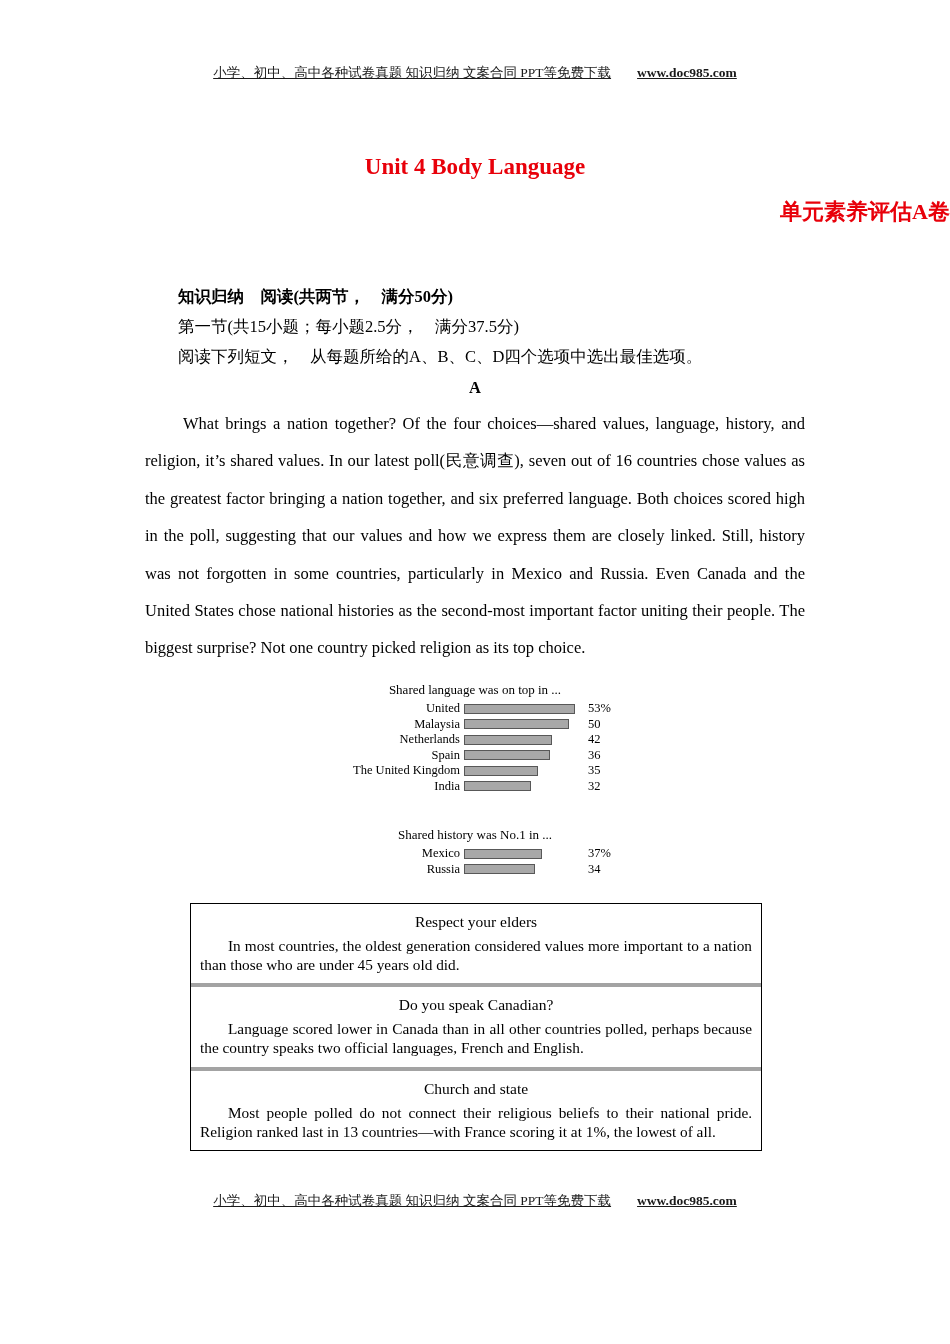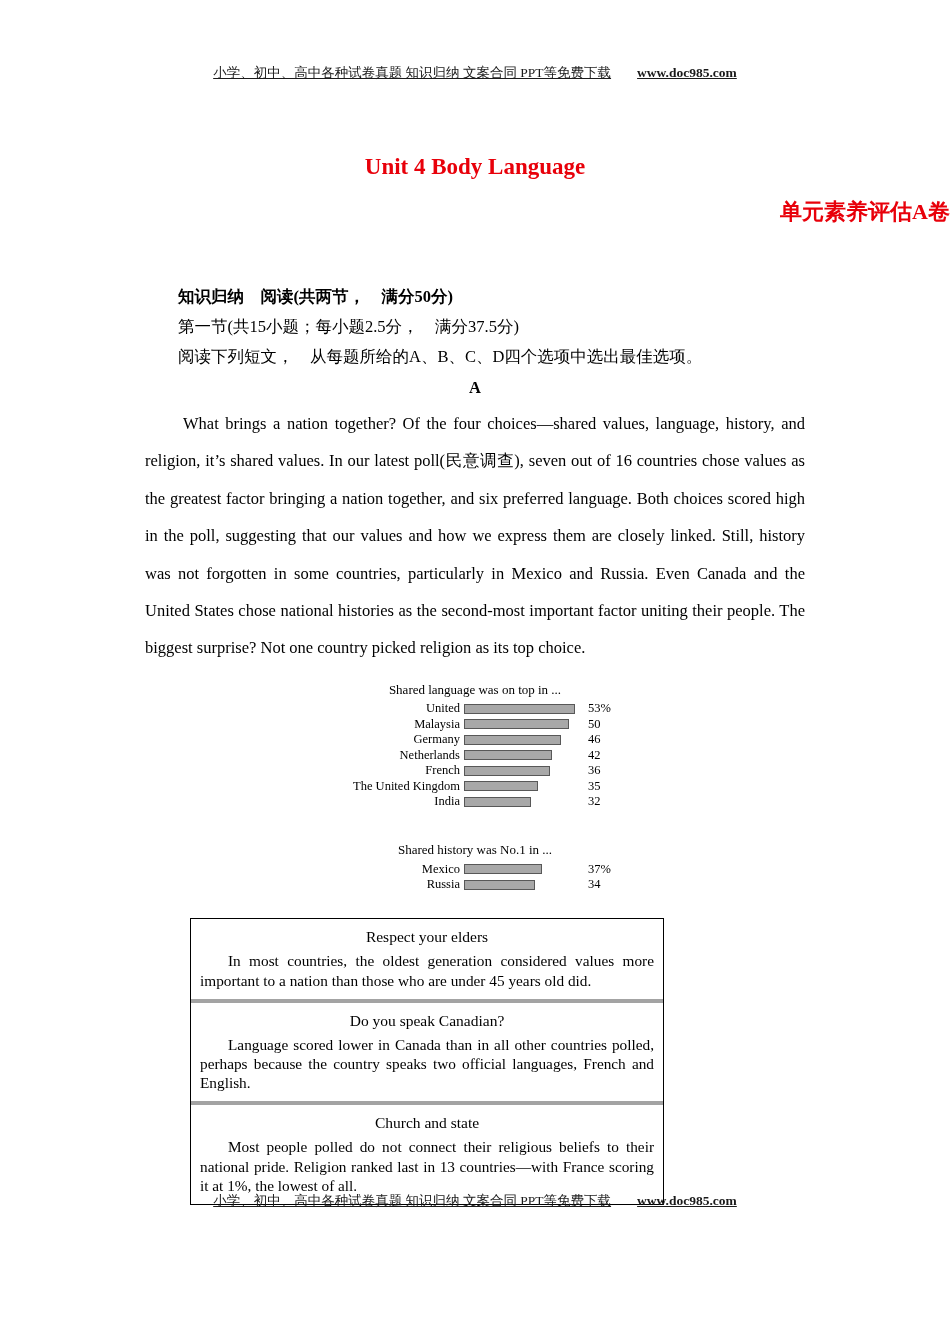--- a/index.html
+++ b/index.html
@@ -62,21 +62,21 @@
   .chart-bar {
     display: block;
     height: 10px;
     background: var(--bar-fill, #a8a8a8);
     border: 1px solid #585858;
     box-sizing: border-box;
   }
   .chart-value { width: 50px; padding-left: 6px; }
   .info-table {
     margin: 26px 0 0 45px;
-    width: 474px;
+    width: 572px;
     border: 1px solid #000;
     box-sizing: border-box;
   }
   .info-section { border-top: 4px solid #a3a3a3; padding: 5px 9px 9px 9px; }
   .info-section:first-child { border-top: none; }
   .info-heading { text-align: center; font-size: 15.5px; line-height: 25px; }
   .info-body {
     text-align: justify;
     text-indent: 28px;
     font-size: 15.3px;
@@ -114,35 +114,28 @@
         <span class="chart-value">53%</span>
       </div>
       <div class="chart-row">
         <span class="chart-label">Malaysia</span>
         <span class="chart-bar-cell">
             <span class="chart-bar" style="width: 105px;"></span>
           </span>
         <span class="chart-value">50</span>
       </div>
       <div class="chart-row">
-        <span class="chart-label">Germany</span>
-        <span class="chart-bar-cell">
-            <span class="chart-bar" style="width: 96.6px;"></span>
-          </span>
-        <span class="chart-value">46</span>
-      </div>
-      <div class="chart-row">
         <span class="chart-label">Netherlands</span>
         <span class="chart-bar-cell">
             <span class="chart-bar" style="width: 88.2px;"></span>
           </span>
         <span class="chart-value">42</span>
       </div>
       <div class="chart-row">
-        <span class="chart-label">French</span>
+        <span class="chart-label">Spain</span>
         <span class="chart-bar-cell">
             <span class="chart-bar" style="width: 86.1px;"></span>
           </span>
         <span class="chart-value">36</span>
       </div>
       <div class="chart-row">
         <span class="chart-label">The United Kingdom</span>
         <span class="chart-bar-cell">
             <span class="chart-bar" style="width: 73.5px;"></span>
           </span>

